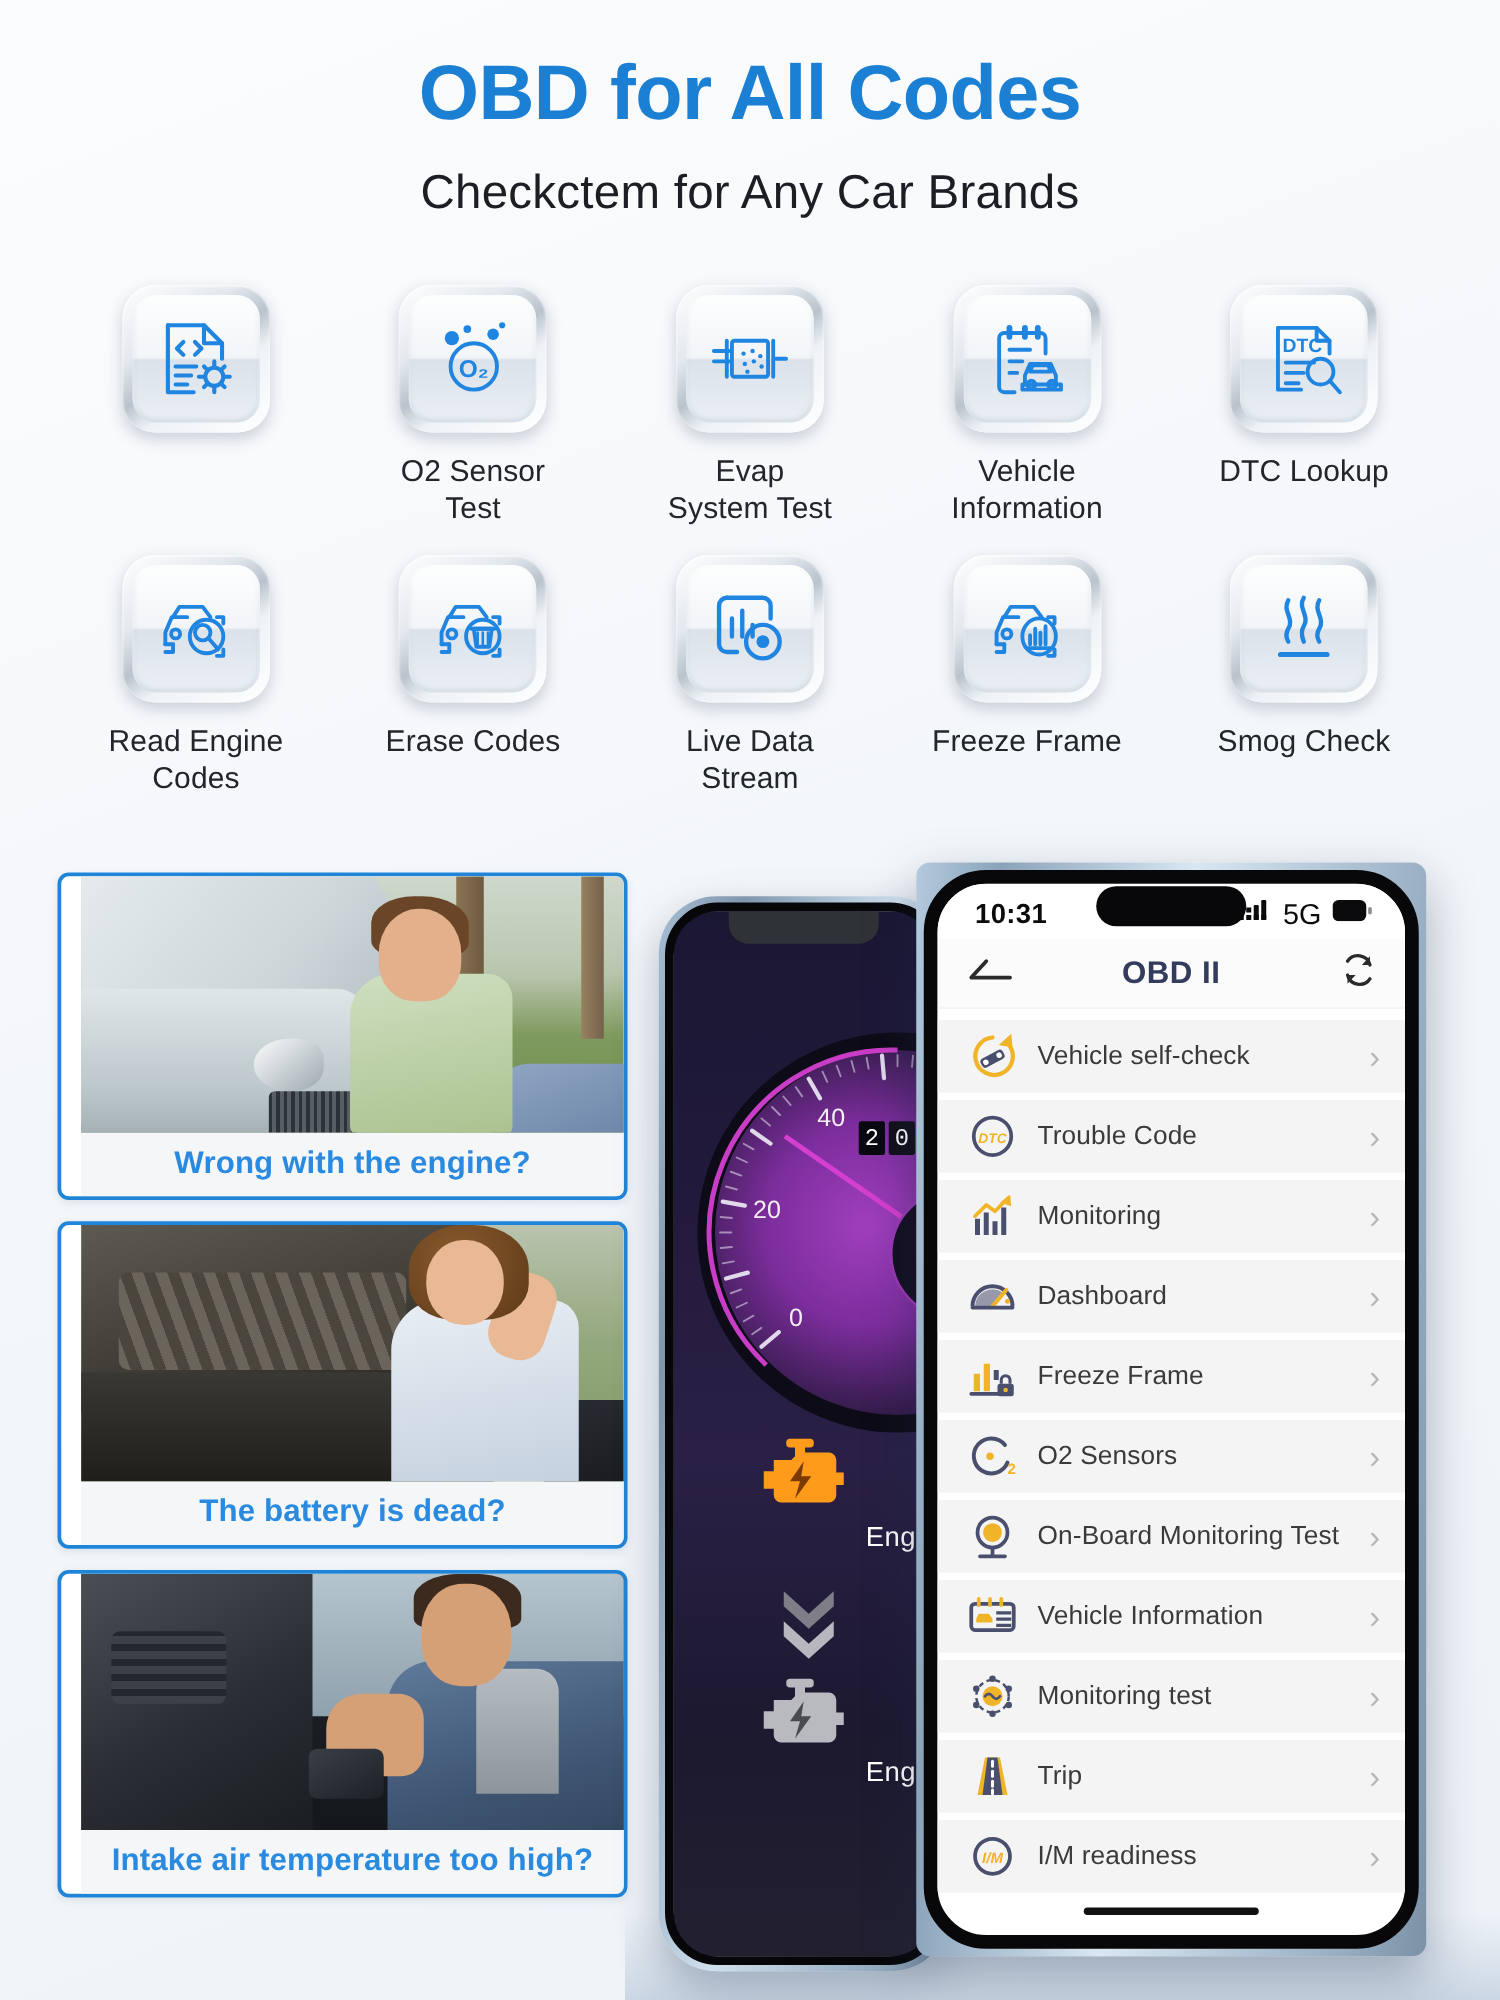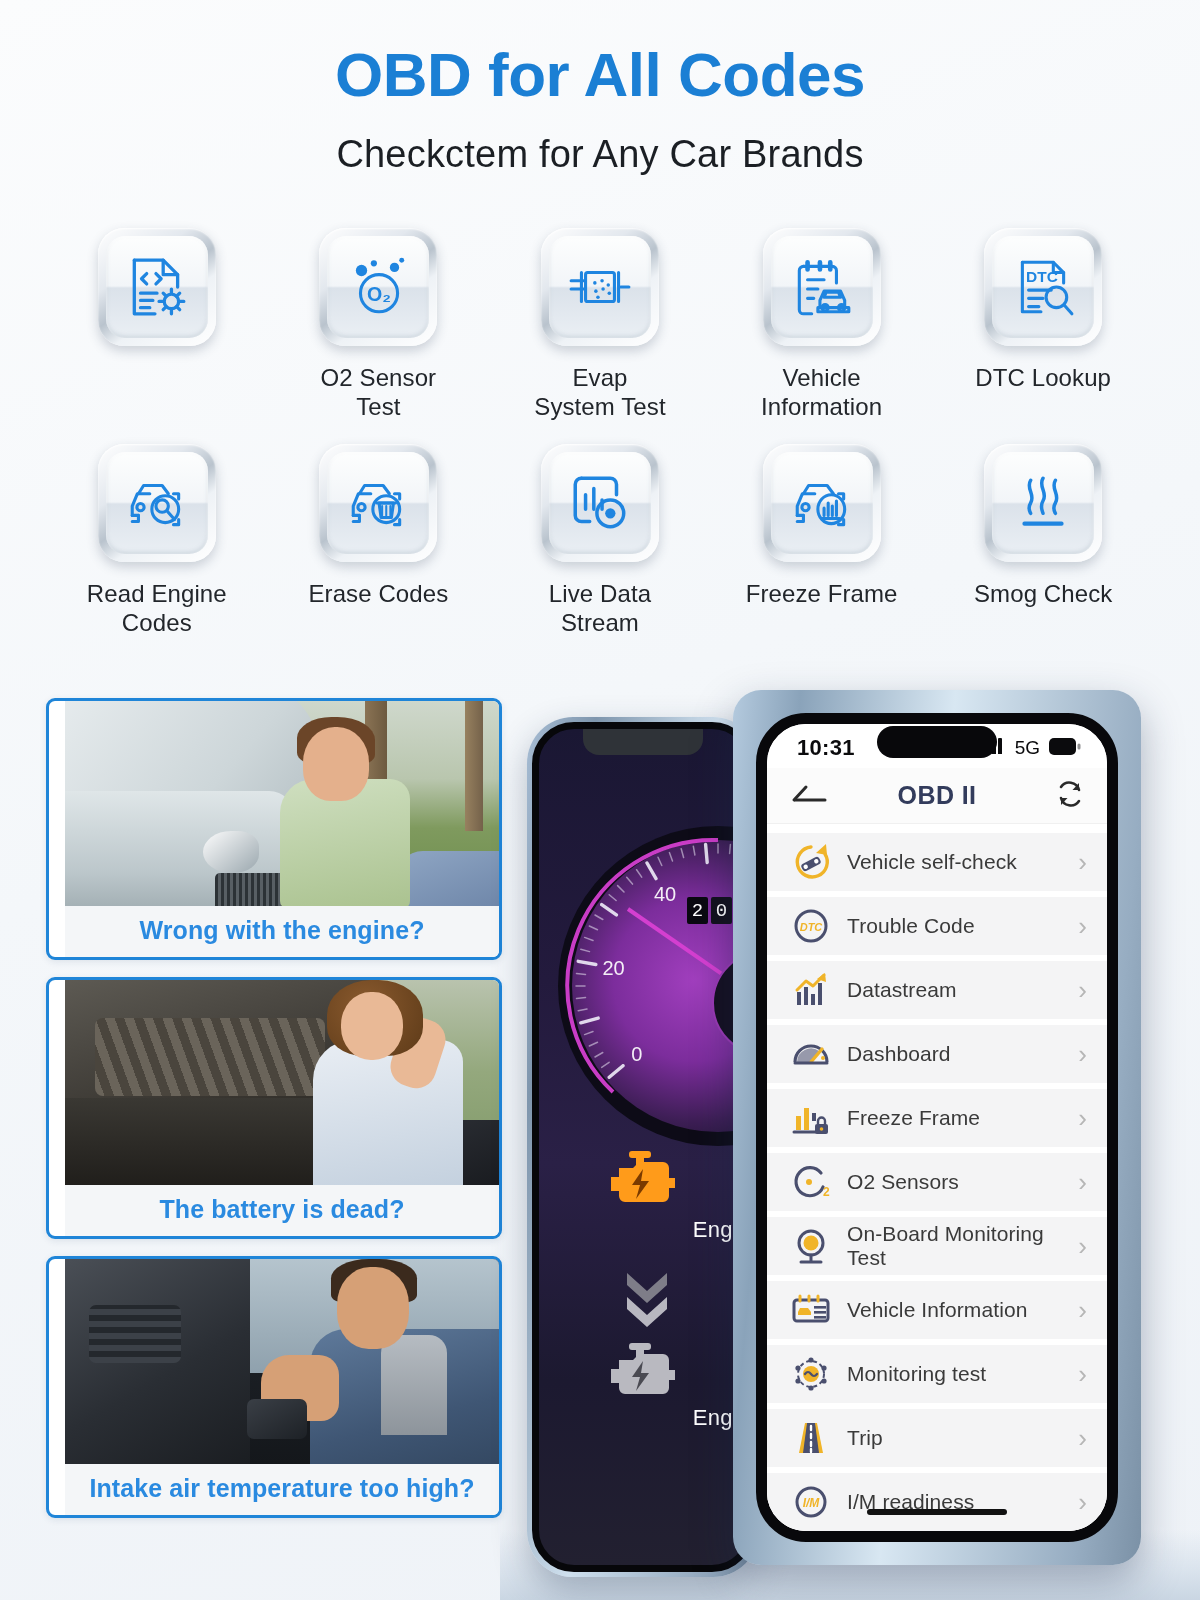--- a/index.html
+++ b/index.html
@@ -172,34 +172,34 @@
   .sp-val {
     position:absolute; left:196px; top:240px; color:#fff; font-size:48px;
     font-weight:700; font-family:"Liberation Mono", monospace;
   }
   .sp-unit { position:absolute; left:200px; top:328px; color:#b9b2c8; font-size:22px; }
 
   
   .phone-list {
     position: absolute; left: 733px; top: 0px; width: 408px; height: 875px;
     background: linear-gradient(95deg,#b4cade 0%,#8aa3ba 14%,#d8e7f2 46%,#97adc2 86%,#7b91a6 100%);
-    border-radius: 28px; padding: 23px;
+    border-radius: 11px; padding: 6px;
     box-shadow: 0 16px 40px rgba(25,45,75,.34);
   }
   .phone-list .screen {
     width:100%; height:100%; border-radius:50px; overflow:hidden; position:relative;
     background:#fff; border: 11px solid #08080b;
   }
   .statusbar {
     height:44px; background:#fff; display:flex; align-items:center;
     justify-content:space-between; padding: 4px 26px 0 30px; position:relative;
   }
   .st-time { font-size:22px; font-weight:700; color:#0b0b0d; letter-spacing:.3px; }
   .st-right { display:flex; align-items:center; gap:9px; }
-  .st-5g { font-size:19px; font-weight:500; color:#0b0b0d; }
+  .st-5g { font-size:23px; font-weight:500; color:#0b0b0d; }
   .dyn-island {
     position:absolute; left:50%; transform:translateX(-50%); top:2px;
     width:120px; height:32px; background:#08080b; border-radius:18px;
   }
   .navbar {
     height:56px; background:#fbfbfb; display:flex; align-items:center;
     padding: 0 22px; position:relative;
     border-bottom: 1px solid #f0f0f0;
   }
   .nav-title {
@@ -684,21 +684,21 @@
                   <g fill="#4a4f6e">
                     <rect x="8" y="24" width="4" height="13"></rect>
                     <rect x="15" y="19" width="4" height="18"></rect>
                     <rect x="22" y="26" width="4" height="11"></rect>
                     <rect x="29" y="15" width="4" height="22"></rect>
                   </g>
                   <path d="M8 22 L17 13 L24 18 L35 7" fill="none" stroke="#f0b429" stroke-width="3" stroke-linecap="round" stroke-linejoin="round"></path>
                   <path d="M36 5 L37 14 L28 11 Z" fill="#f0b429"></path>
                 </svg>
               </span>
-     <span class="row-lbl">Datastream</span>
+     <span class="row-lbl">Monitoring</span>
      <span class="chev">›</span>
             </div>
             <div class="row">
               <span class="row-ico">
                 <svg viewBox="0 0 44 44">
                   <path d="M6 30 A16 16 0 0 1 38 30" fill="none" stroke="#4a4f6e" stroke-width="3.2"></path>
                   <path d="M8 30 A14 14 0 0 1 30 19 L22 30 Z" fill="#4a4f6e" opacity=".55"></path>
                   <path d="M22 30 L33 17" stroke="#f0b429" stroke-width="3.4" stroke-linecap="round" fill="none"></path>
                   <path d="M6 31 h32" stroke="#4a4f6e" stroke-width="3" stroke-linecap="round"></path>
                   <circle cx="34" cy="26" r="2" fill="#f0b429"></circle>

